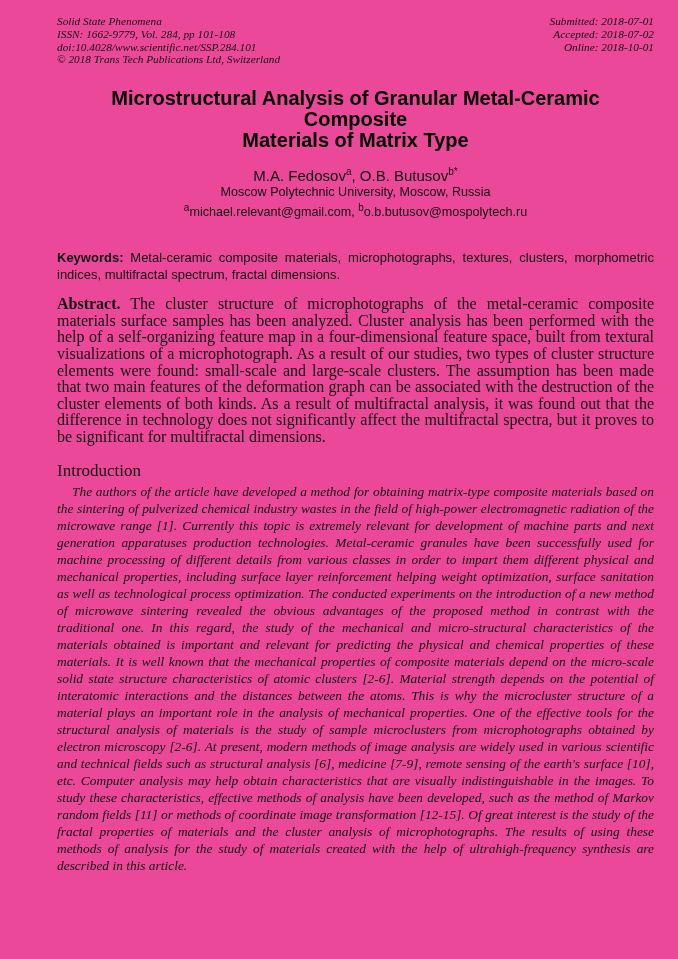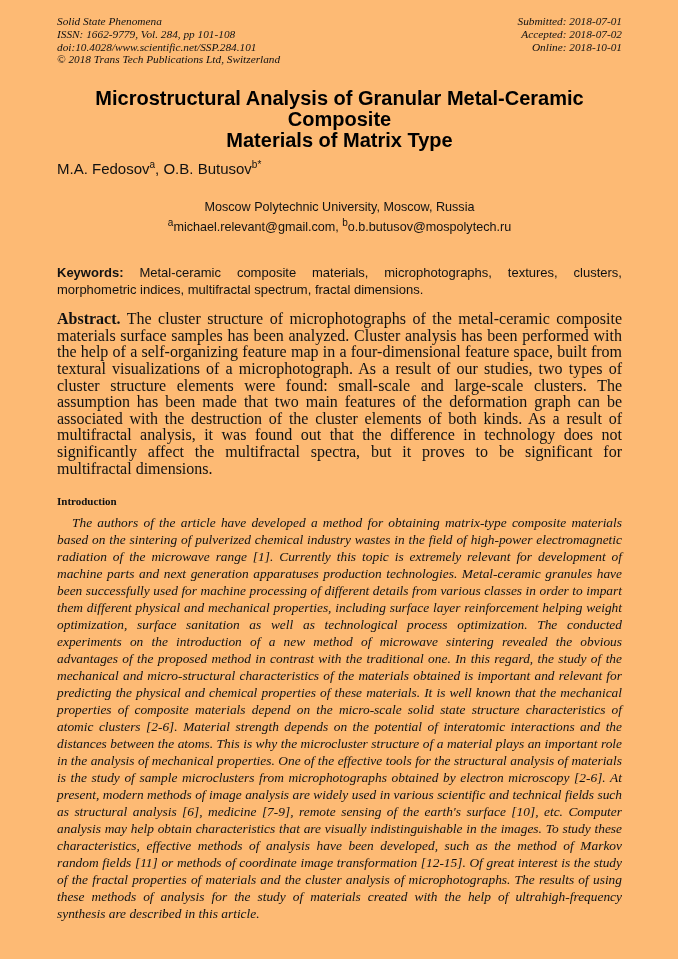--- a/index.html
+++ b/index.html
@@ -1,22 +1,22 @@
 <!DOCTYPE html>
 <html><head>
 <meta charset="utf-8">
 <style>
   html, body { margin: 0; padding: 0; background: #ffffff; }
   .page {
     position: relative;
     width: 678px;
     height: 959px;
-    background: #fdba74;
+    background: #ec4899;
     box-sizing: border-box;
-    padding: 15px 56px 0 57px;
+    padding: 15px 24px 0 57px;
     font-family: "Liberation Serif", serif;
     color: #111111;
     overflow: hidden;
   }
   
   .jheader {
     display: flex;
     justify-content: space-between;
     font-style: italic;
     font-size: 11.3px;
@@ -29,33 +29,33 @@
   .title {
     margin-top: 22px;
     text-align: center;
     font-family: "Liberation Sans", sans-serif;
     font-weight: bold;
     font-size: 20px;
     line-height: 21px;
     color: #000000;
   }
   .authors {
-    margin-top: 9px;
-    text-align: left;
+    margin-top: 16px;
+    text-align: center;
     font-family: "Liberation Sans", sans-serif;
     font-size: 15px;
     line-height: 18px;
   }
   .authors sup, .emails sup {
     font-size: 10px;
     vertical-align: super;
     line-height: 0;
   }
   .affiliation {
-    margin-top: 22px;
+    margin-top: 0;
     text-align: center;
     font-family: "Liberation Sans", sans-serif;
     font-size: 12.6px;
     line-height: 15px;
   }
   .emails {
     margin-top: 5px;
     text-align: center;
     font-family: "Liberation Sans", sans-serif;
     font-size: 12.6px;
@@ -77,22 +77,22 @@
     margin-top: 13px;
     font-size: 16px;
     line-height: 16.6px;
     text-align: justify;
   }
   .abstract b { font-weight: bold; }
 
   
   .section-heading {
     margin-top: 0;
-    font-weight: bold;
-    font-size: 11px;
+    font-weight: normal;
+    font-size: 17px;
     line-height: 17px;
   }
   .body-para {
     margin-top: 4px;
     font-size: 13.4px;
     line-height: 17px;
     text-align: justify;
     text-indent: 15px;
     font-style: italic;
   }

